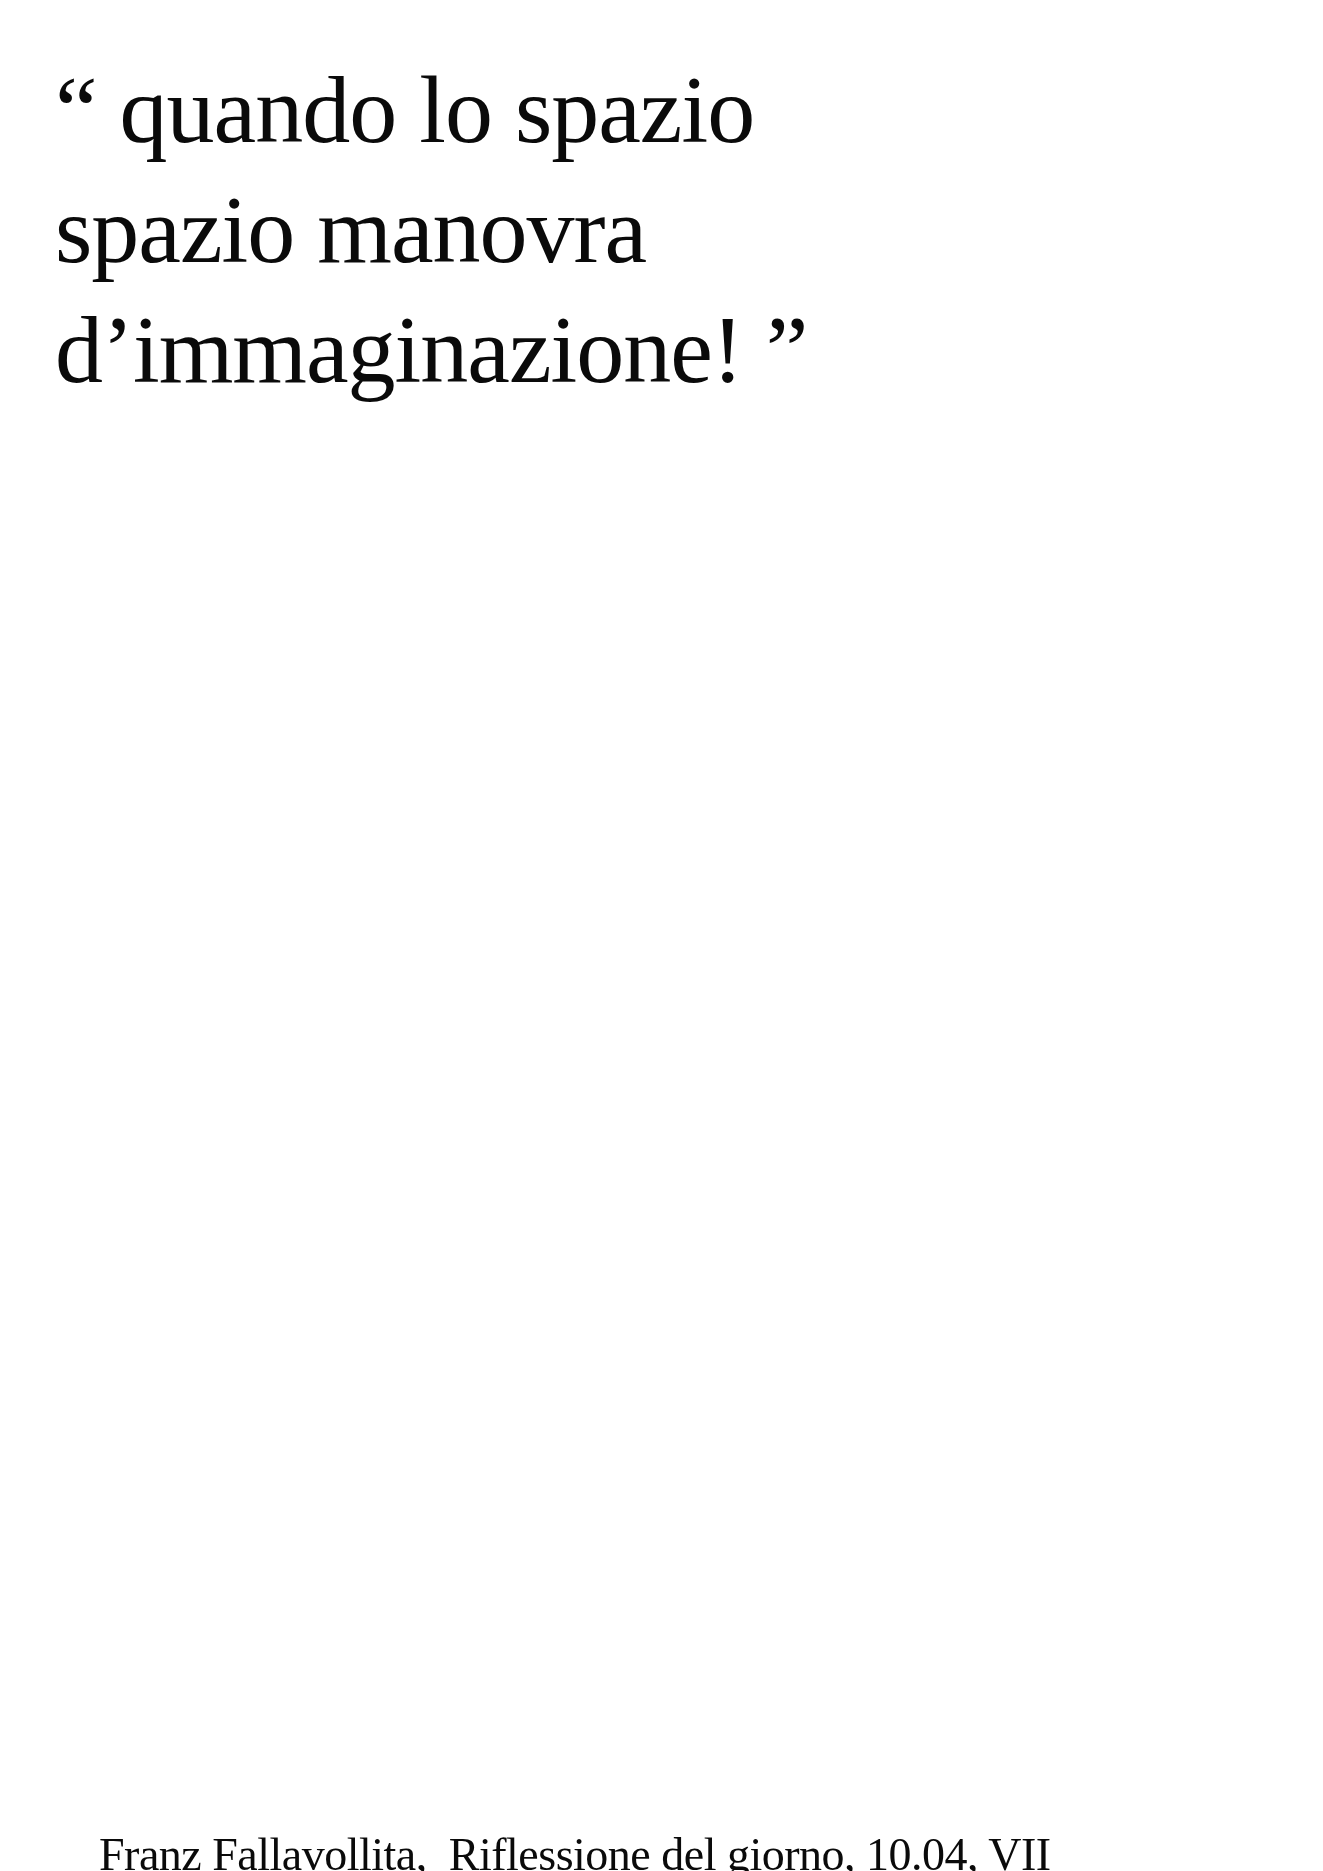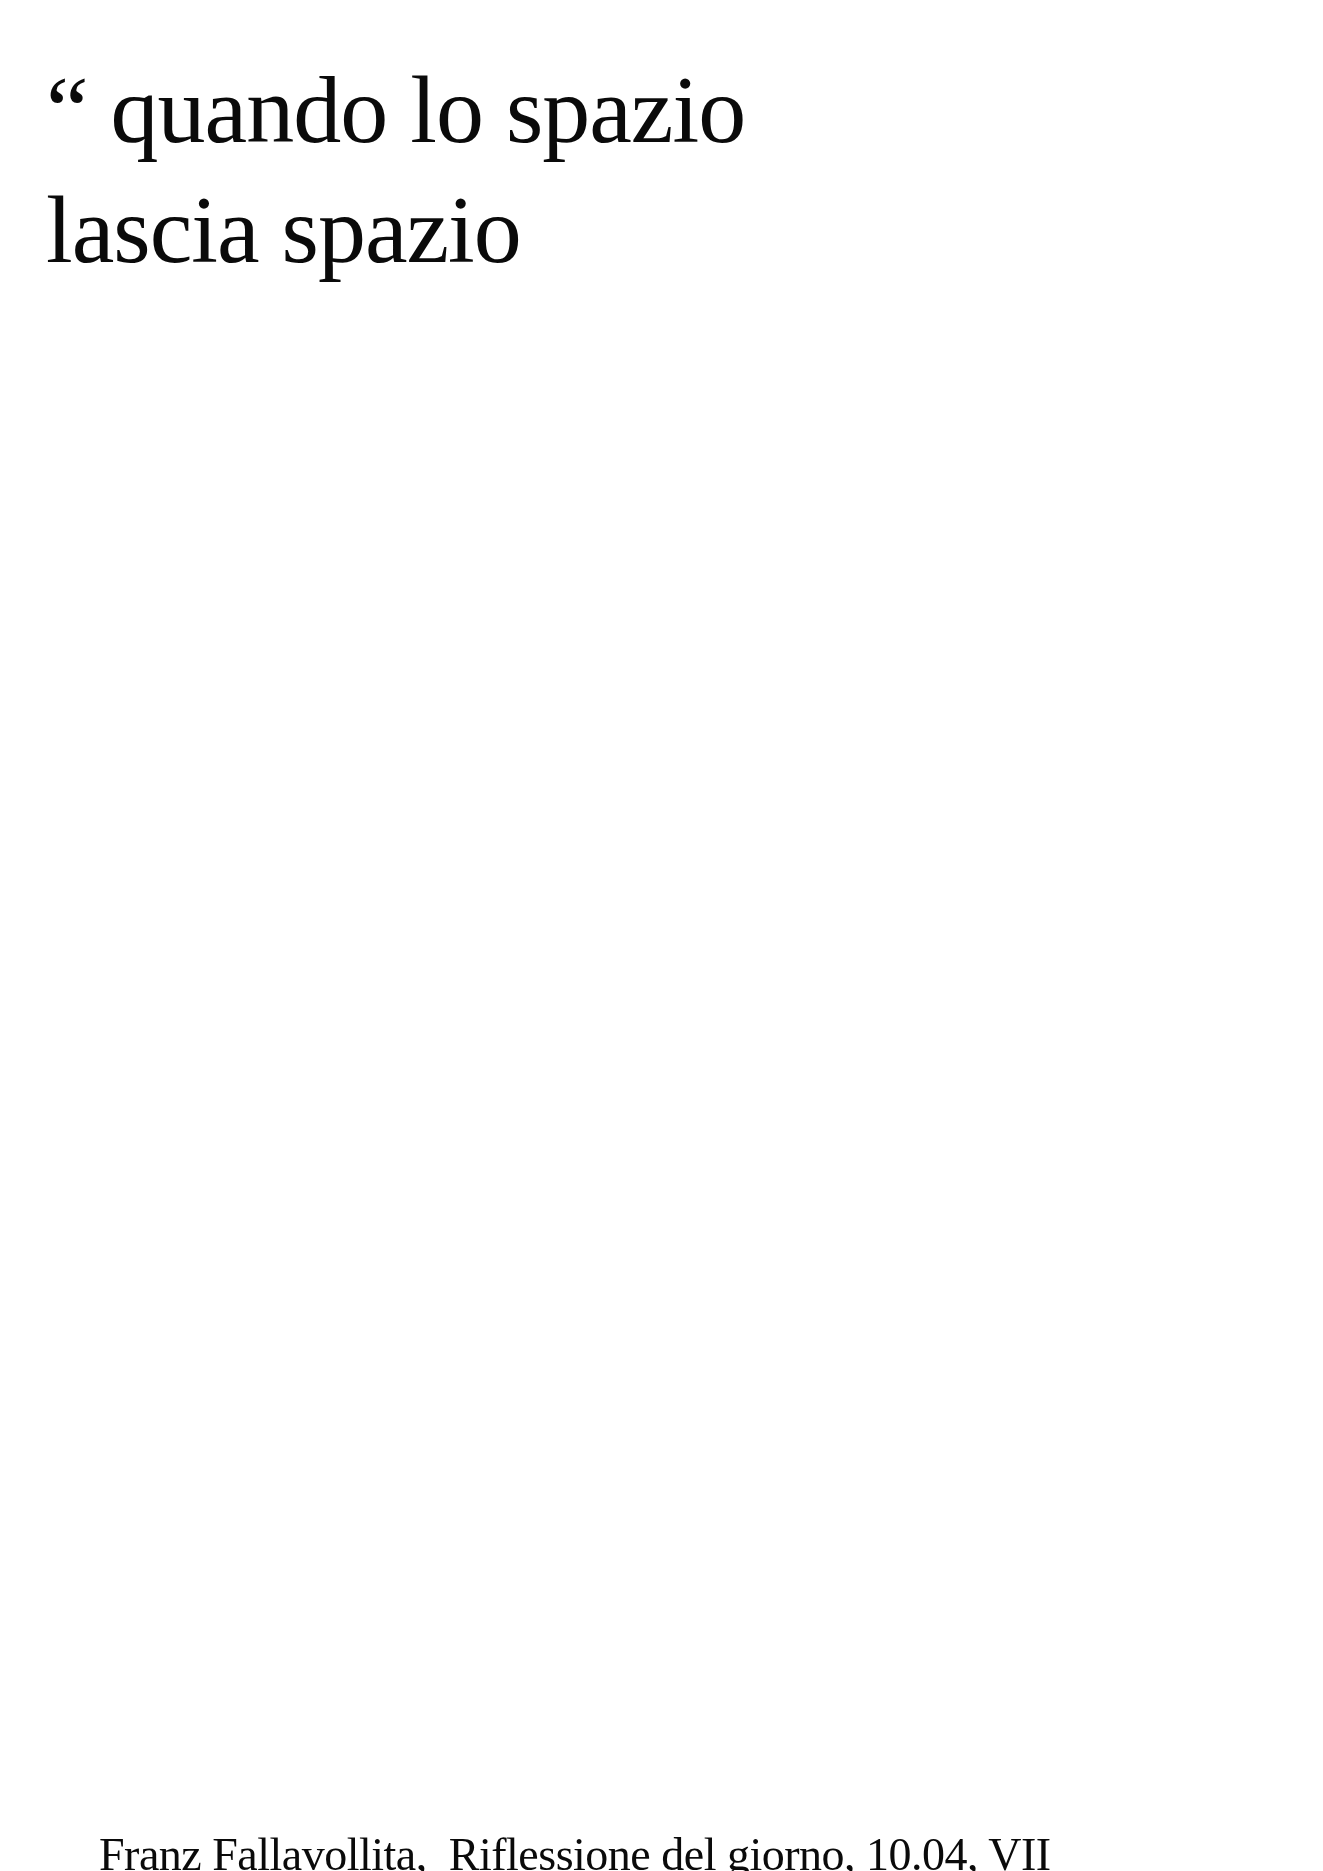--- a/index.html
+++ b/index.html
@@ -15,21 +15,21 @@
   body {
     width: 1323px;
     height: 1871px;
     background: var(--bg);
     position: relative;
     overflow: hidden;
     font-family: "Liberation Serif", "DejaVu Serif", serif;
   }
   .quote-block {
     position: absolute;
-    left: 46px;
+    left: 55px;
     top: 50px;
     width: 1220px;
     color: var(--text);
     font-size: 96px;
     line-height: 1.25;
     letter-spacing: -1px;
   }
   .quote-line {
     white-space: pre-wrap;
   }
@@ -51,20 +51,21 @@
     letter-spacing: -0.5px;
   }
 </style>
 </head>
 <body>
 
 <main>
 
   <div class="quote-block">
     <div class="quote-line"><span>“ quando lo spazio</span></div>
-    <div class="quote-line"><span>lascia spazio</span></div>
+    <div class="quote-line"><span>spazio manovra</span></div>
+    <div class="quote-line"><span>d’immaginazione! ”</span></div>
   </div>
 
   <div class="attribution">
     <span>Franz Fallavollita,  Riflessione del giorno, 10.04, VII</span>
   </div>
 
 </main>
 
 </body></html>

